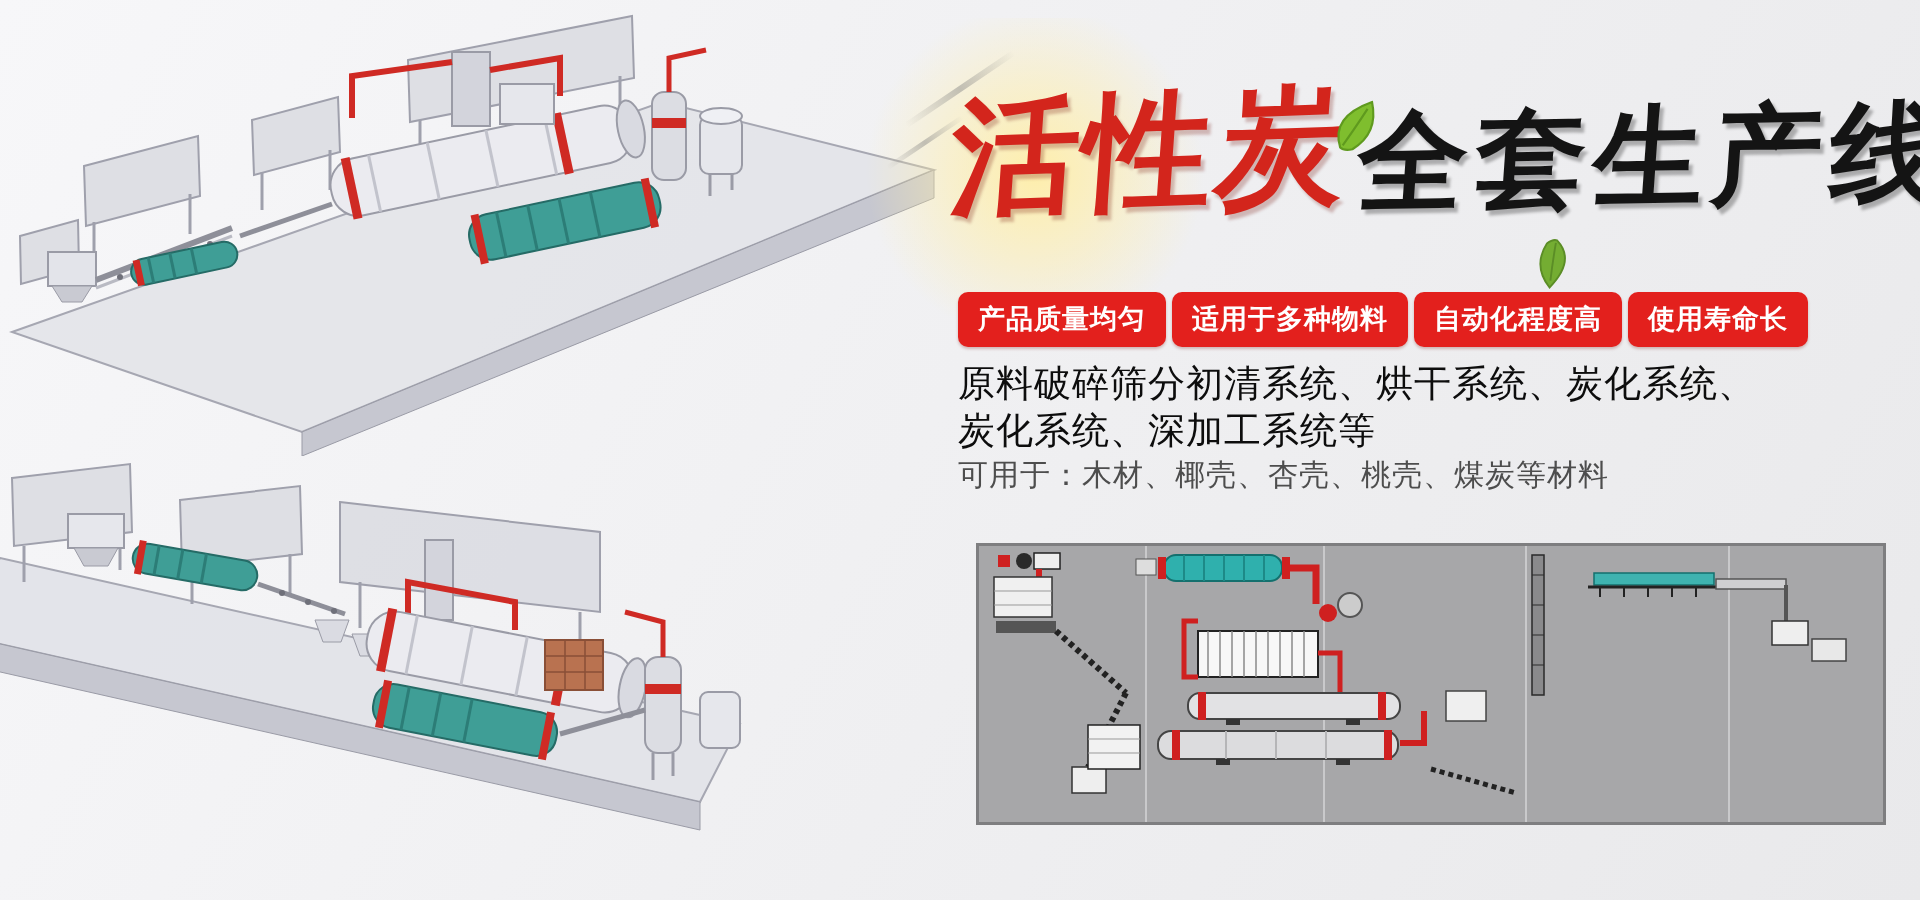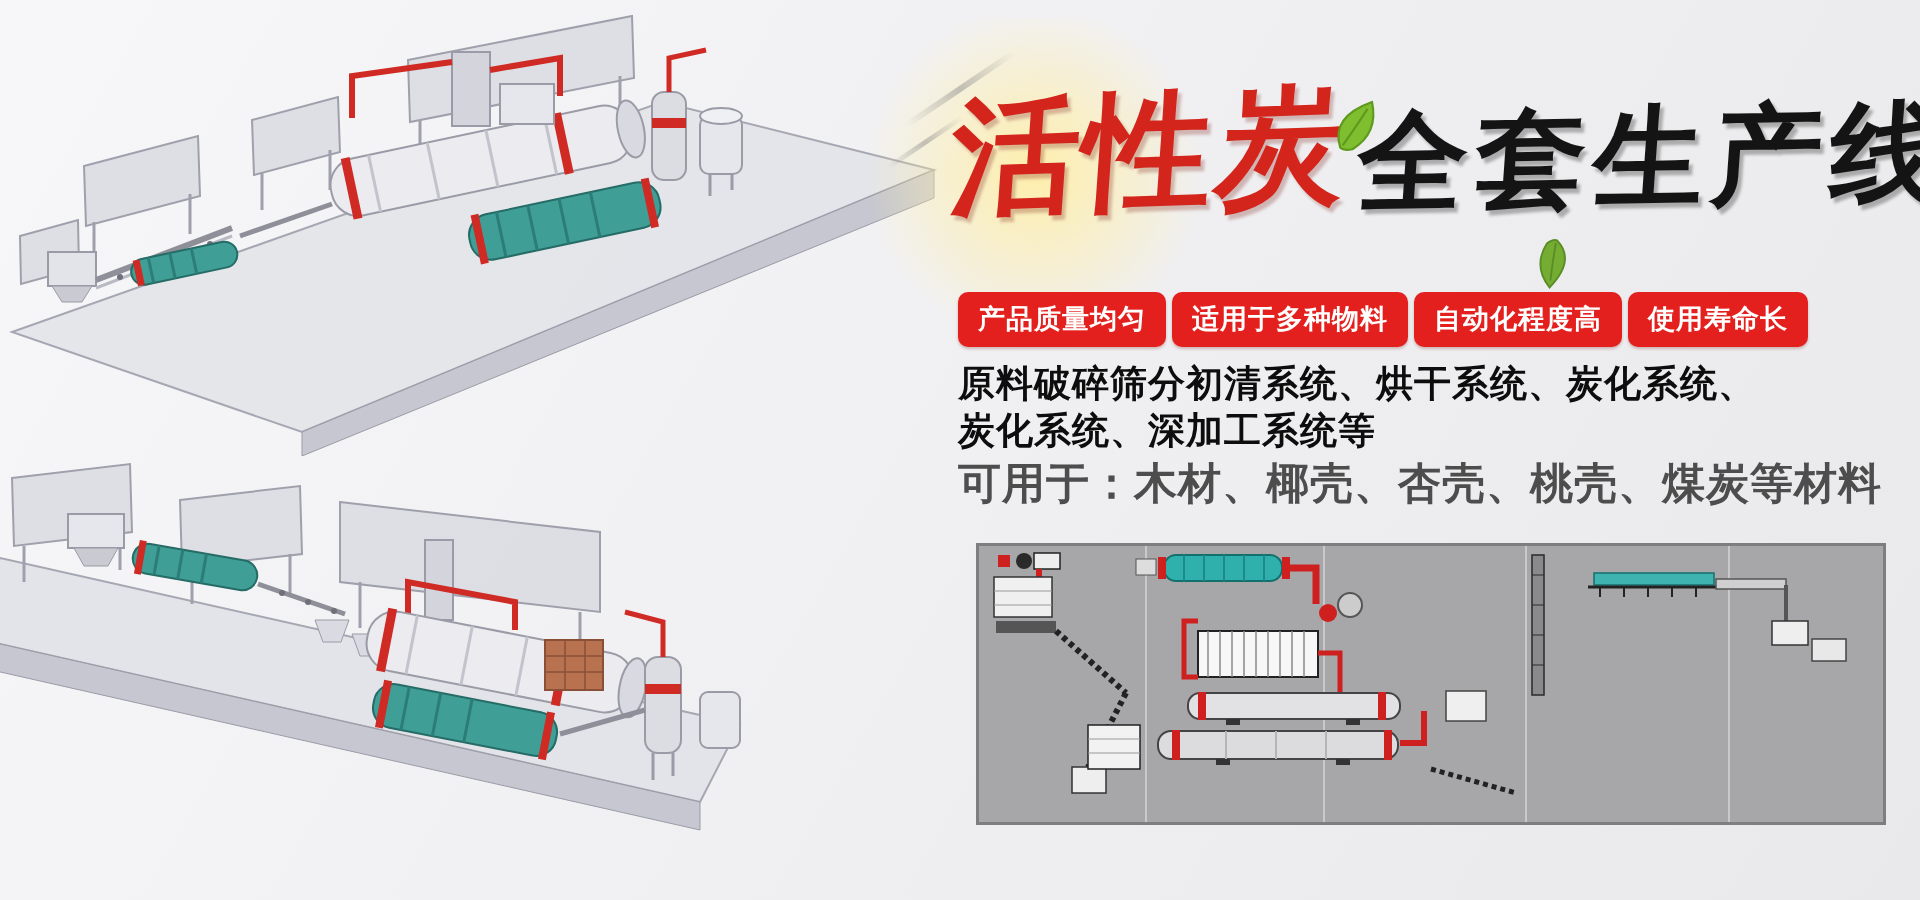--- a/index.html
+++ b/index.html
@@ -58,26 +58,26 @@
     background:#e3201d; color:#ffffff;
     font-size:27px; font-weight:700; letter-spacing:1px;
     padding:9px 20px 10px 20px; border-radius:10px;
     box-shadow:0 2px 3px rgba(120,10,5,0.25);
     white-space:nowrap;
   }
 
   
   .desc {
     position:absolute; left:958px; top:360px;
-    font-size:37px; font-weight:700; color:#0d0d0d;
+    font-size:37px; font-weight:400; color:#0d0d0d;
     line-height:47px; letter-spacing:1px;
   }
   .usage {
     position:absolute; left:958px; top:455px;
-    font-size:43px; font-weight:700; color:#4d4d4d; letter-spacing:1px;
+    font-size:30px; font-weight:400; color:#4d4d4d; letter-spacing:1px;
   }
 
   
   .schematic {
     position:absolute; left:976px; top:543px; width:910px; height:282px;
   }
   .schematic svg { width:100%; height:100%; display:block; }
 </style>
 </head>
 <body>

